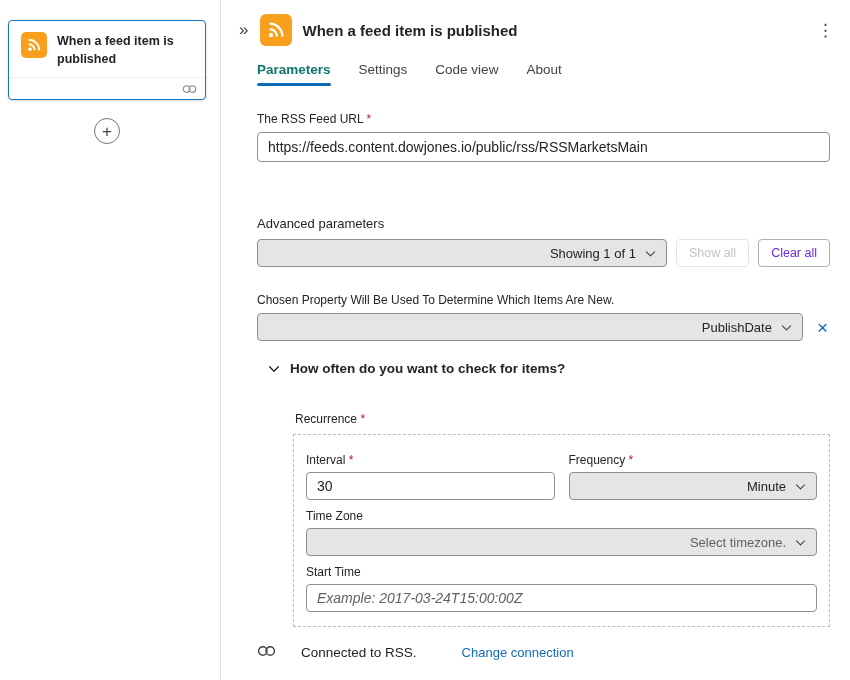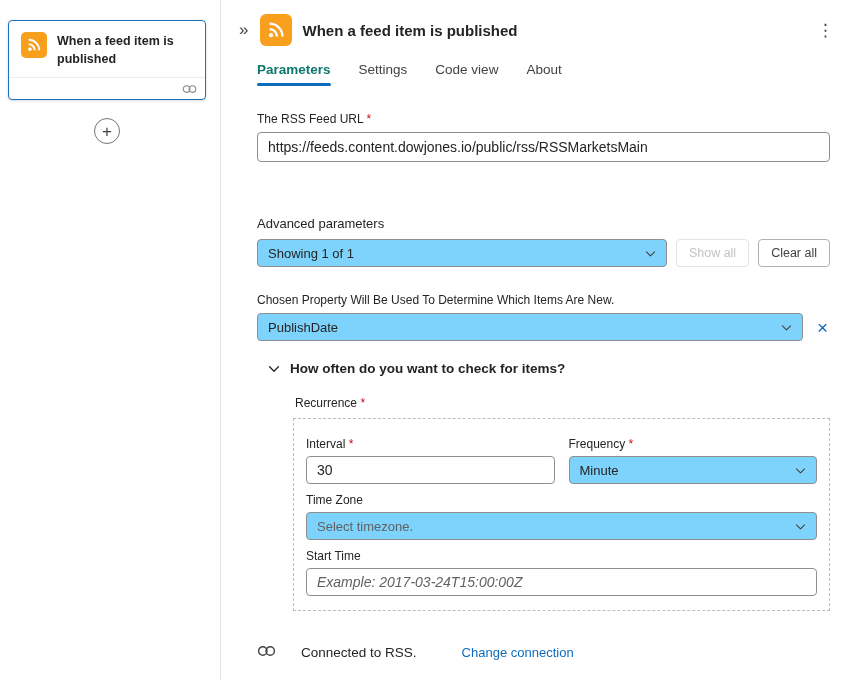--- a/index.html
+++ b/index.html
@@ -32,39 +32,39 @@
   .tabs{display:flex;gap:28px;margin:16px 10px 0 20px}
   .tab{font-size:13.5px;color:#424242;padding-bottom:9px;position:relative;cursor:pointer}
   .tab.active{font-weight:700;color:#0f766e}
   .tab.active::after{content:"";position:absolute;left:0;right:0;bottom:0;height:3px;border-radius:2px;background:#0f6cbd}
 
   .content{margin:0 10px 0 20px}
   label.f-label{display:block;font-size:12px;color:#242424;margin-bottom:6px}
   .req{color:#c50f1f}
   .text-input{width:100%;height:30px;border:1px solid #8f8f8f;border-radius:4px;padding:0 10px;font-size:14px;
     font-family:"Liberation Sans",sans-serif;color:#242424;background:#fff;outline:none}
-  .dropdown{height:28px;border:1px solid #8f8f8f;border-radius:4px;display:flex;align-items:center;justify-content:space-between;
-    gap:8px;padding:0 9px 0 10px;font-size:13px;background:#7dd3fc;cursor:pointer}
+  .dropdown{height:28px;border:1px solid #8f8f8f;border-radius:4px;display:flex;align-items:center;justify-content:flex-end;
+    gap:8px;padding:0 9px 0 10px;font-size:13px;background:#e5e5e5;cursor:pointer}
   .chev{flex:none}
 
   .field-url{margin-top:26px}
   .adv-label{margin-top:54px;font-size:13px;color:#242424}
   .adv-row{display:flex;align-items:center;gap:9px;margin-top:8px}
   .adv-dd{flex:1;min-width:0}
   .btn{height:28px;padding:0 12px;border:1px solid #b0b0b0;border-radius:4px;background:#fff;font-size:12.5px;
-    font-family:"Liberation Sans",sans-serif;color:#404040;cursor:pointer;white-space:nowrap}
+    font-family:"Liberation Sans",sans-serif;color:#6d28d9;cursor:pointer;white-space:nowrap}
   .btn.disabled{color:#c3c3c3;border-color:#e4e4e4;cursor:default}
 
   .field-chosen{margin-top:26px}
   .row{display:flex;align-items:center;gap:12px}
   .grow{flex:1;min-width:0}
   .clear-x{background:none;border:none;color:#0f6cbd;font-size:19px;line-height:1;cursor:pointer;padding:0 2px}
 
   .section-header{display:flex;align-items:center;gap:9px;margin:20px 0 16px 10px;font-size:13.5px;font-weight:700;cursor:pointer;color:#242424}
-  .rec-label{margin:20px 0 0 38px;font-size:12px}
+  .rec-label{margin:36px 0 0 38px;font-size:12px}
   .dashed-box{margin:8px 0 0 36px;border:1px dashed #bdbdbd;padding:9px 12px 14px}
   .grid2{display:grid;grid-template-columns:1fr 1fr;column-gap:14px}
   .dashed-box label.f-label{margin-top:9px;margin-bottom:5px}
   .dashed-box .text-input,.dashed-box .dropdown{height:28px}
   .placeholder{color:#616161}
   .start-input::placeholder{font-style:italic;color:#616161}
 
   .panel-footer{position:absolute;left:0;right:0;bottom:0;background:#fff;display:flex;align-items:center;gap:25px;
     padding:14px 20px 20px 36px;font-size:13.5px;color:#242424}
   .link{color:#0f6cbd;text-decoration:none;cursor:pointer;margin-left:20px;font-size:13px}

